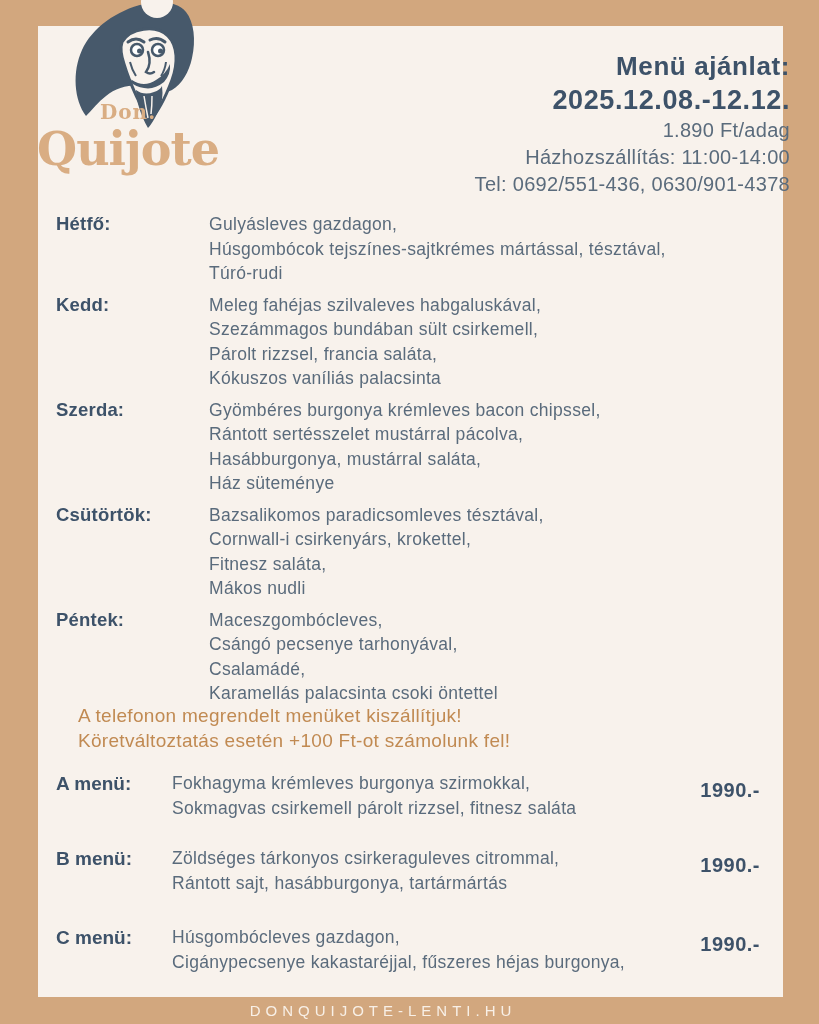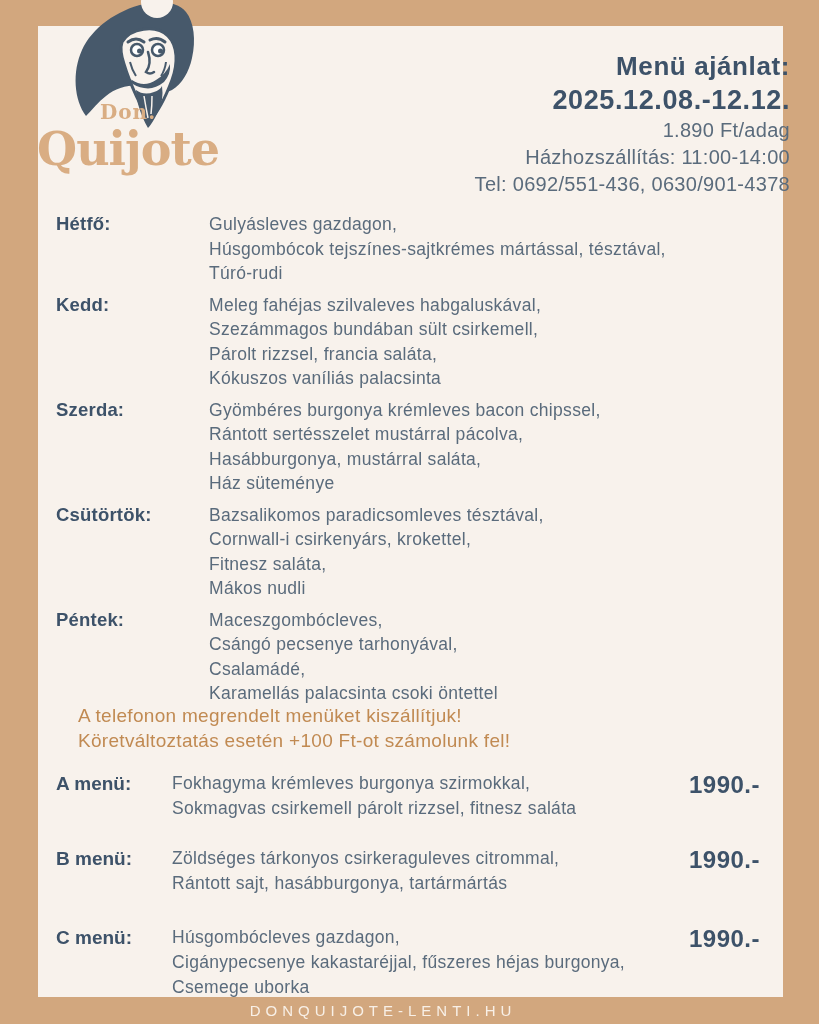--- a/index.html
+++ b/index.html
@@ -34,21 +34,21 @@
   .menu-line { font-size:17.5px; color:#5a6b7c; line-height:24.5px; letter-spacing:0.3px; }
   
   .notice { position:absolute; left:78px; top:703px; font-size:19px; color:#c18a52; line-height:25px; letter-spacing:0.3px; }
   
   .fixed { position:absolute; left:56px; top:771px; width:706px; }
   .fixed-row { position:relative; display:flex; margin-bottom:25px; }
   .fixed-row.gap-b { margin-bottom:29px; }
   .fixed-label { width:116px; flex:none; font-size:19px; font-weight:bold; color:#3d5269; line-height:25px; }
   .fixed-desc { flex:1; padding-right:90px; }
   .fixed-line { font-size:17.5px; color:#5a6b7c; line-height:25px; letter-spacing:0.3px; }
-  .fixed-price { position:absolute; right:2px; top:0; font-size:24px; font-weight:bold; color:#3d5269; letter-spacing:0.5px; }
+  .fixed-price { position:absolute; right:2px; top:8px; font-size:20px; font-weight:bold; color:#3d5269; letter-spacing:0.5px; }
   
   .footer {
     position:absolute; left:0; top:997px; width:766px; height:27px;
     line-height:27px; text-align:center;
     color:#f8f0e7; font-size:15px; letter-spacing:5px;
   }
 </style>
 </head>
 <body>
 
@@ -150,19 +150,18 @@
       <div class="fixed-line">Zöldséges tárkonyos csirkeraguleves citrommal,</div>
       <div class="fixed-line">Rántott sajt, hasábburgonya, tartármártás</div>
     </div>
     <div class="fixed-price">1990.-</div>
   </div>
   <div class="fixed-row">
     <div class="fixed-label">C menü:</div>
     <div class="fixed-desc">
       <div class="fixed-line">Húsgombócleves gazdagon,</div>
       <div class="fixed-line">Cigánypecsenye kakastaréjjal, fűszeres héjas burgonya,</div>
-      <div class="fixed-line">Csemege uborka</div>
     </div>
     <div class="fixed-price">1990.-</div>
   </div>
 </div>
 
 <div class="footer">DONQUIJOTE-LENTI.HU</div>
 
 </body></html>

